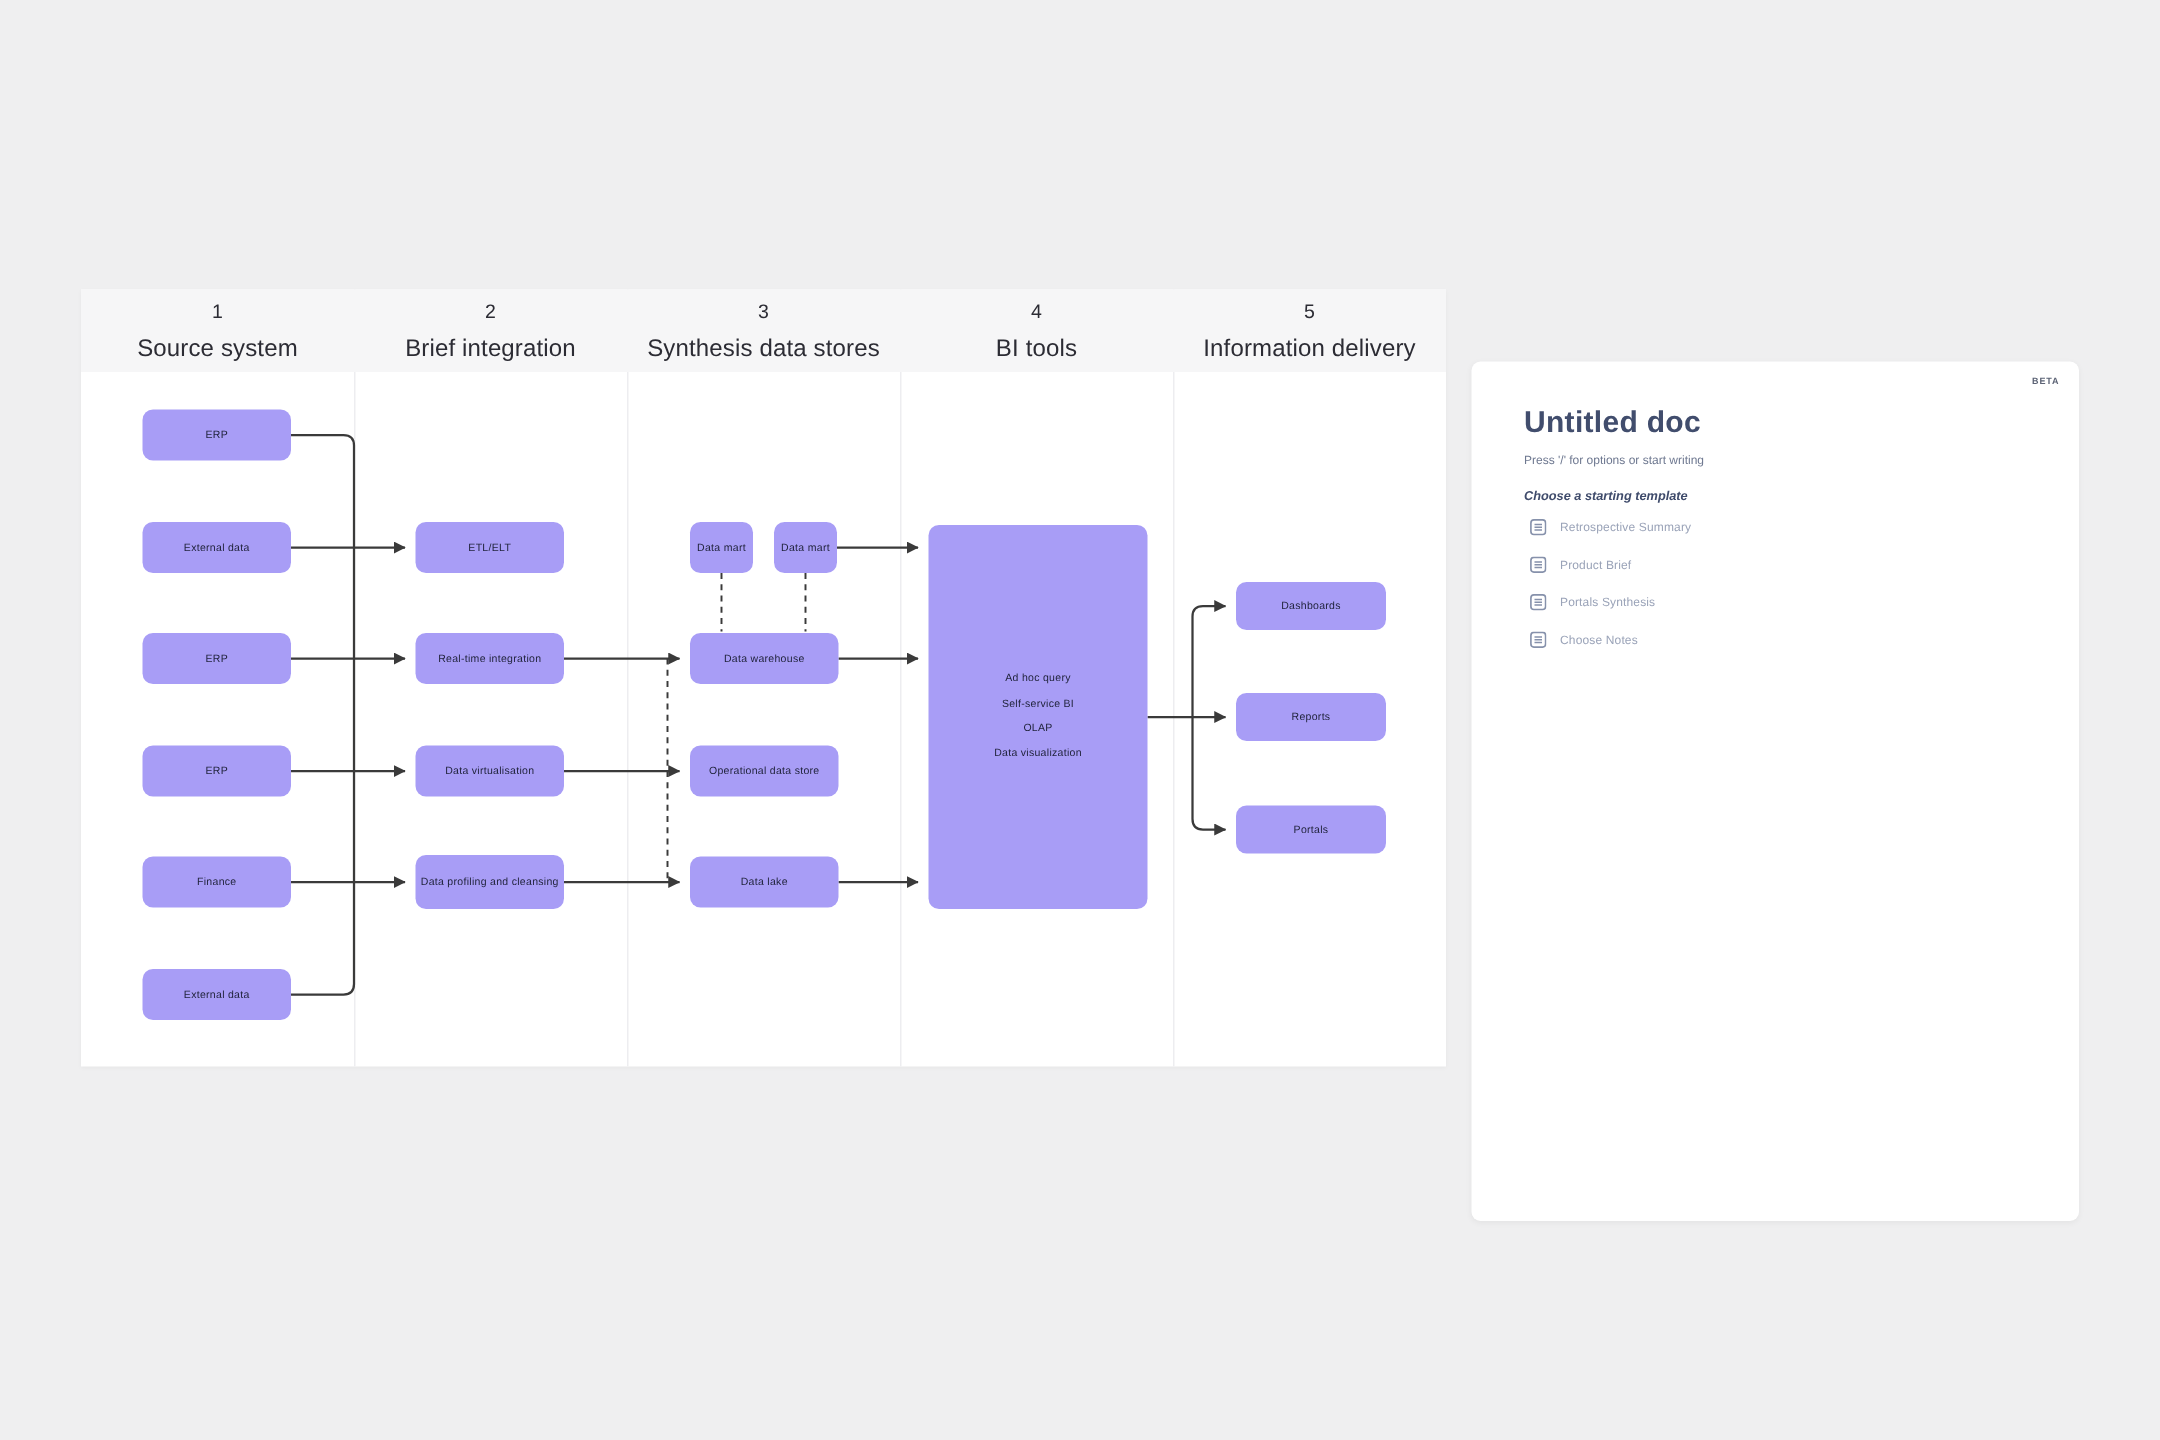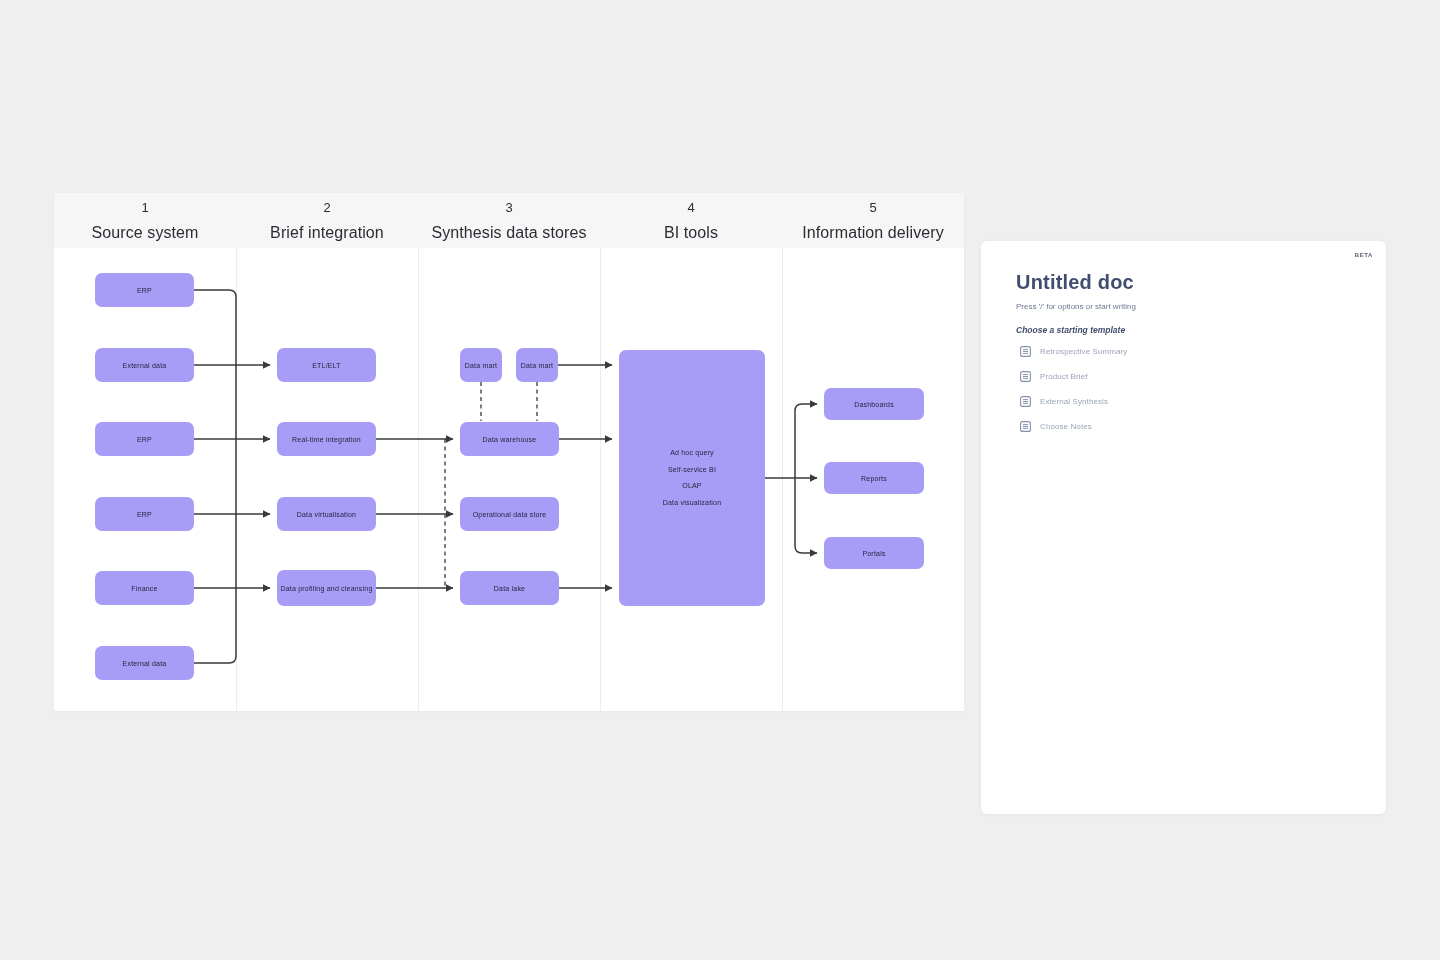--- a/index.html
+++ b/index.html
@@ -178,21 +178,21 @@
       </svg>
       <span class="tpl-label">Product Brief</span>
     </div>
     <div class="tpl-item">
       <svg class="tpl-icon" viewBox="0 0 11 11">
         <rect x="0.6" y="0.6" width="9.8" height="9.8" rx="2" fill="none" stroke="#8691ab" stroke-width="1.1"></rect>
         <line x1="3" y1="3.6" x2="8" y2="3.6" stroke="#8691ab" stroke-width="1"></line>
         <line x1="3" y1="5.5" x2="8" y2="5.5" stroke="#8691ab" stroke-width="1"></line>
         <line x1="3" y1="7.4" x2="8" y2="7.4" stroke="#8691ab" stroke-width="1"></line>
       </svg>
-      <span class="tpl-label">External Synthesis</span>
+      <span class="tpl-label">Portals Synthesis</span>
     </div>
     <div class="tpl-item">
       <svg class="tpl-icon" viewBox="0 0 11 11">
         <rect x="0.6" y="0.6" width="9.8" height="9.8" rx="2" fill="none" stroke="#8691ab" stroke-width="1.1"></rect>
         <line x1="3" y1="3.6" x2="8" y2="3.6" stroke="#8691ab" stroke-width="1"></line>
         <line x1="3" y1="5.5" x2="8" y2="5.5" stroke="#8691ab" stroke-width="1"></line>
         <line x1="3" y1="7.4" x2="8" y2="7.4" stroke="#8691ab" stroke-width="1"></line>
       </svg>
       <span class="tpl-label">Choose Notes</span>
     </div>

